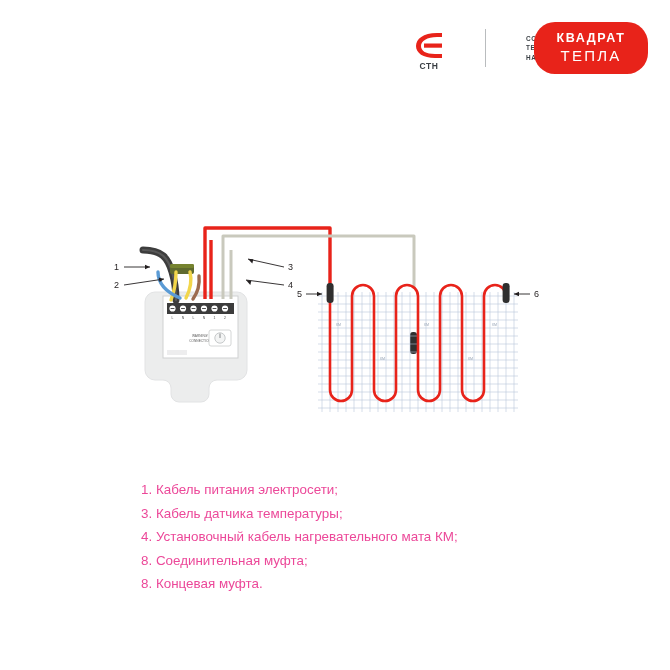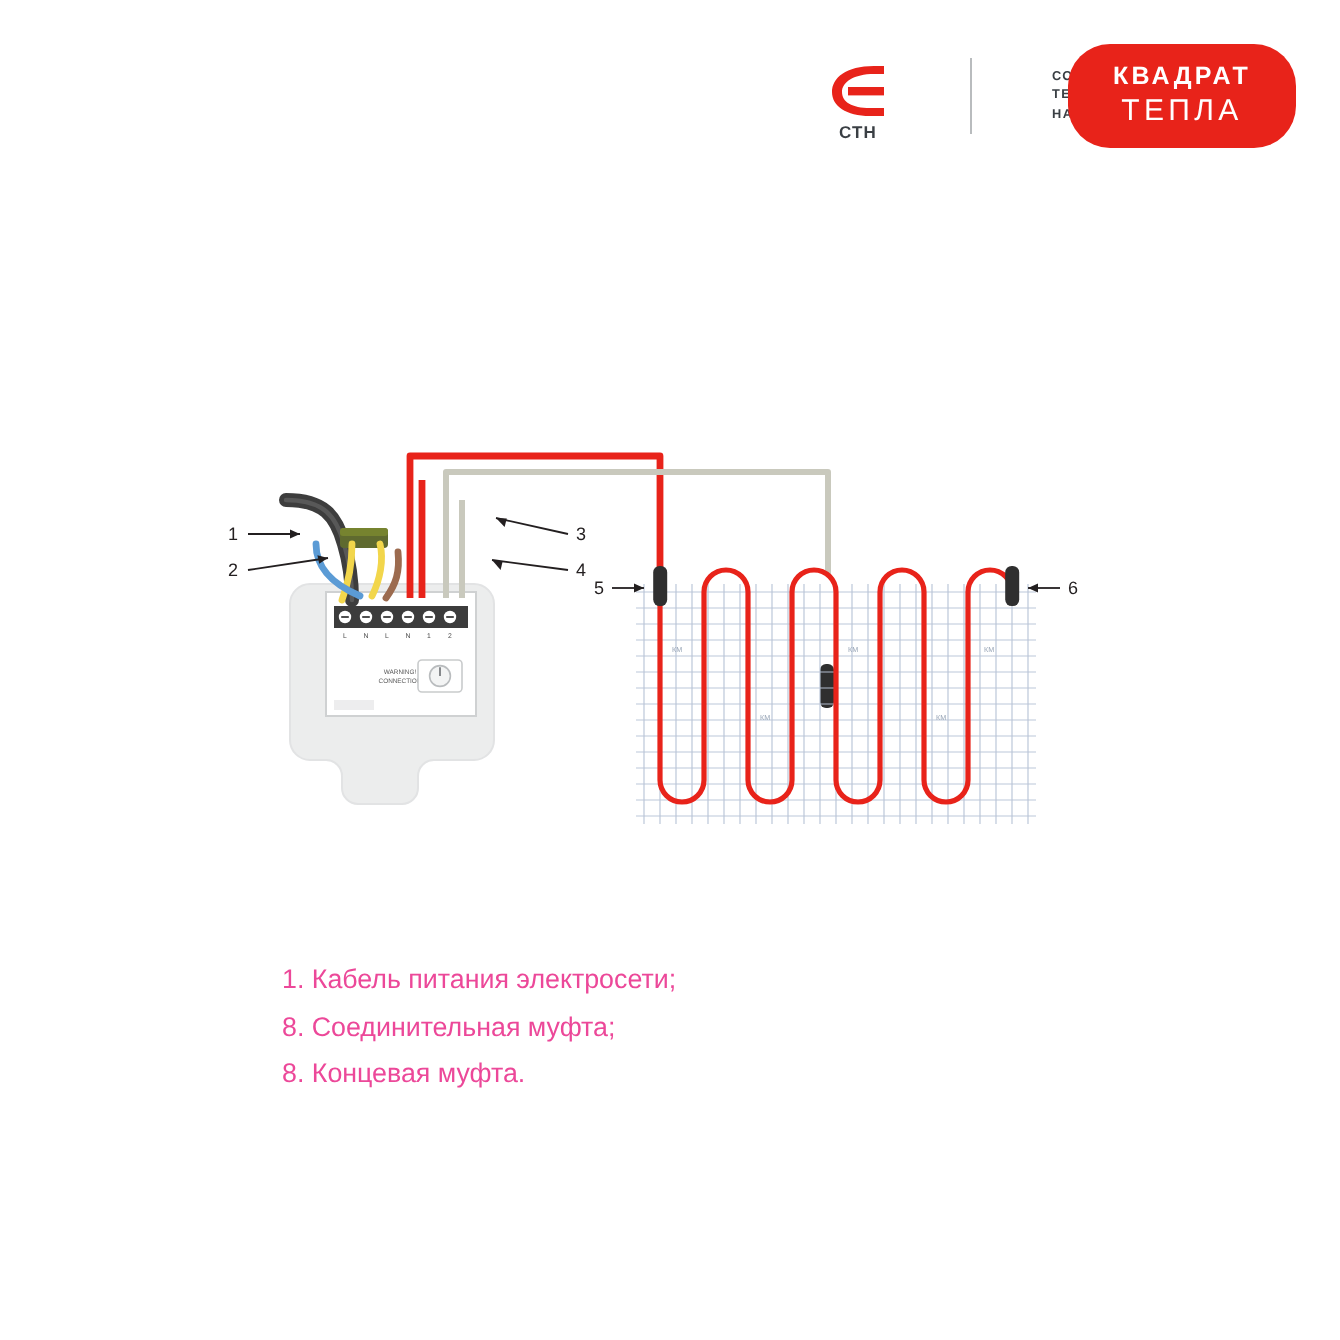--- a/index.html
+++ b/index.html
@@ -314,17 +314,19 @@
         <text x="534" y="117" text-anchor="start">6</text>
         <line x1="530" y1="114" x2="514" y2="114" stroke="#231f20" stroke-width="0.9"></line>
         <polygon points="514,114 519,111.8 519,116.2" fill="#231f20"></polygon>
       </g>
 
     </svg>
   </div>
 
   <div class="legend">
     <div class="legend-item">1. Кабель питания электросети;</div>
+    <div class="legend-item">3. Кабель датчика температуры;</div>
+    <div class="legend-item">4. Установочный кабель нагревательного мата КМ;</div>
     <div class="legend-item">8. Соединительная муфта;</div>
     <div class="legend-item">8. Концевая муфта.</div>
   </div>
 
 </div>
 
 </body></html>

